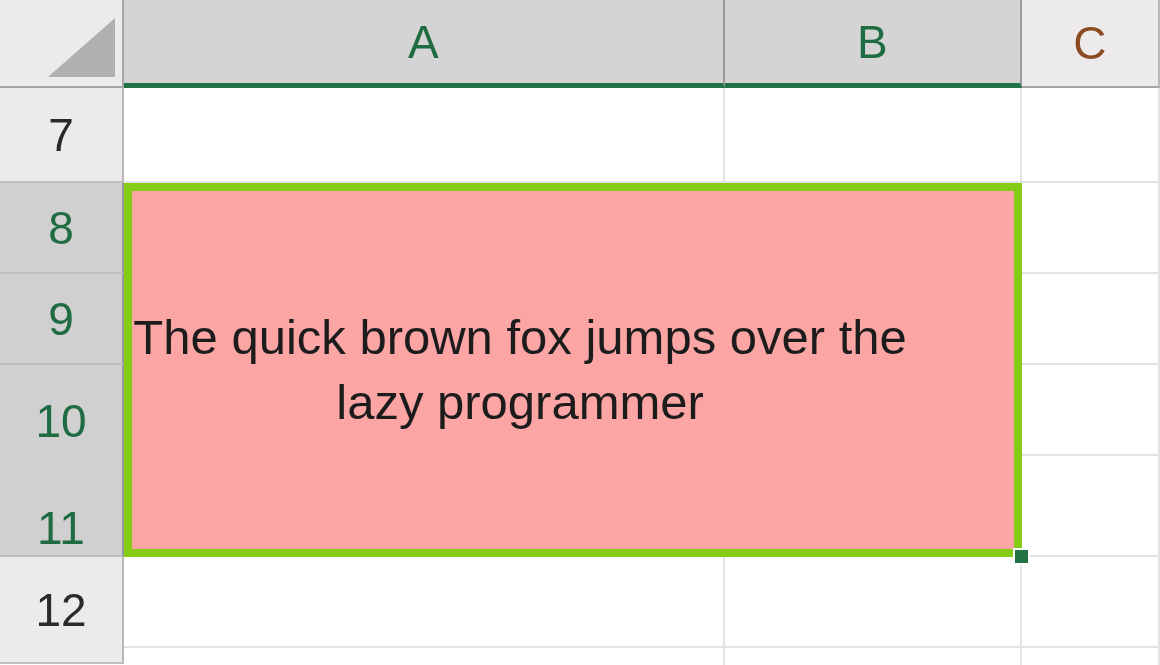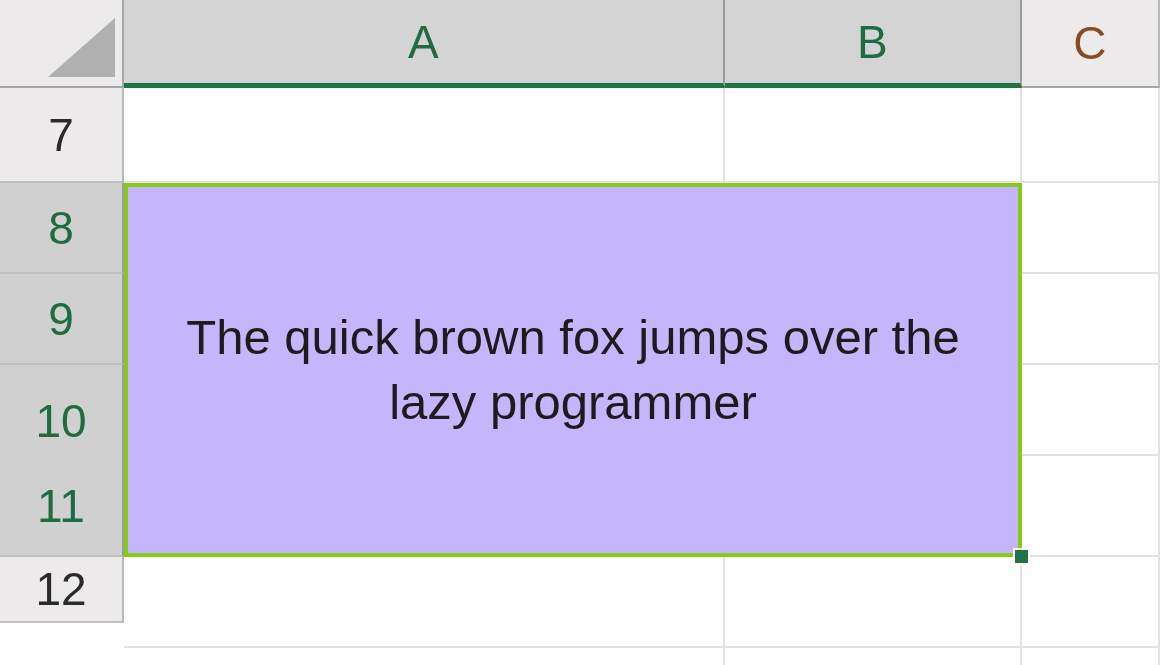--- a/index.html
+++ b/index.html
@@ -121,25 +121,25 @@
     top: 0;
     bottom: 0;
     width: 2px;
     background: #e3e3e3;
   }
 
   
   .merged-cell {
     position: absolute;
     box-sizing: border-box;
-    background: #c4b5fd;
-    border: 4px solid #84cc16;
+    background: #fca5a5;
+    border: 8px solid #84cc16;
     display: flex;
     align-items: center;
-    justify-content: center;
+    justify-content: flex-start;
   }
   .merged-text {
     width: 88%;
     text-align: center;
     font-size: 49px;
     line-height: 1.33;
     color: #1c1c1c;
     white-space: pre-line;
   }
   .fill-handle {
@@ -195,19 +195,19 @@
     </div>
     <div class="row-head sel" style="top: 183px; height: 91px;">
       <span>8</span>
     </div>
     <div class="row-head sel" style="top: 274px; height: 91px;">
       <span>9</span>
     </div>
     <div class="row-head sel" style="top: 365px; height: 114px;">
       <span>10</span>
     </div>
-    <div class="row-head sel" style="top: 456px; height: 101px;">
+    <div class="row-head sel" style="top: 456px; height: 101px; align-items: flex-end;">
       <span>11</span>
     </div>
-    <div class="row-head unsel" style="top: 557px; height: 66px;">
+    <div class="row-head unsel" style="top: 557px; height: 107px;">
       <span>12</span>
     </div>
   </div>
 
 </body></html>

